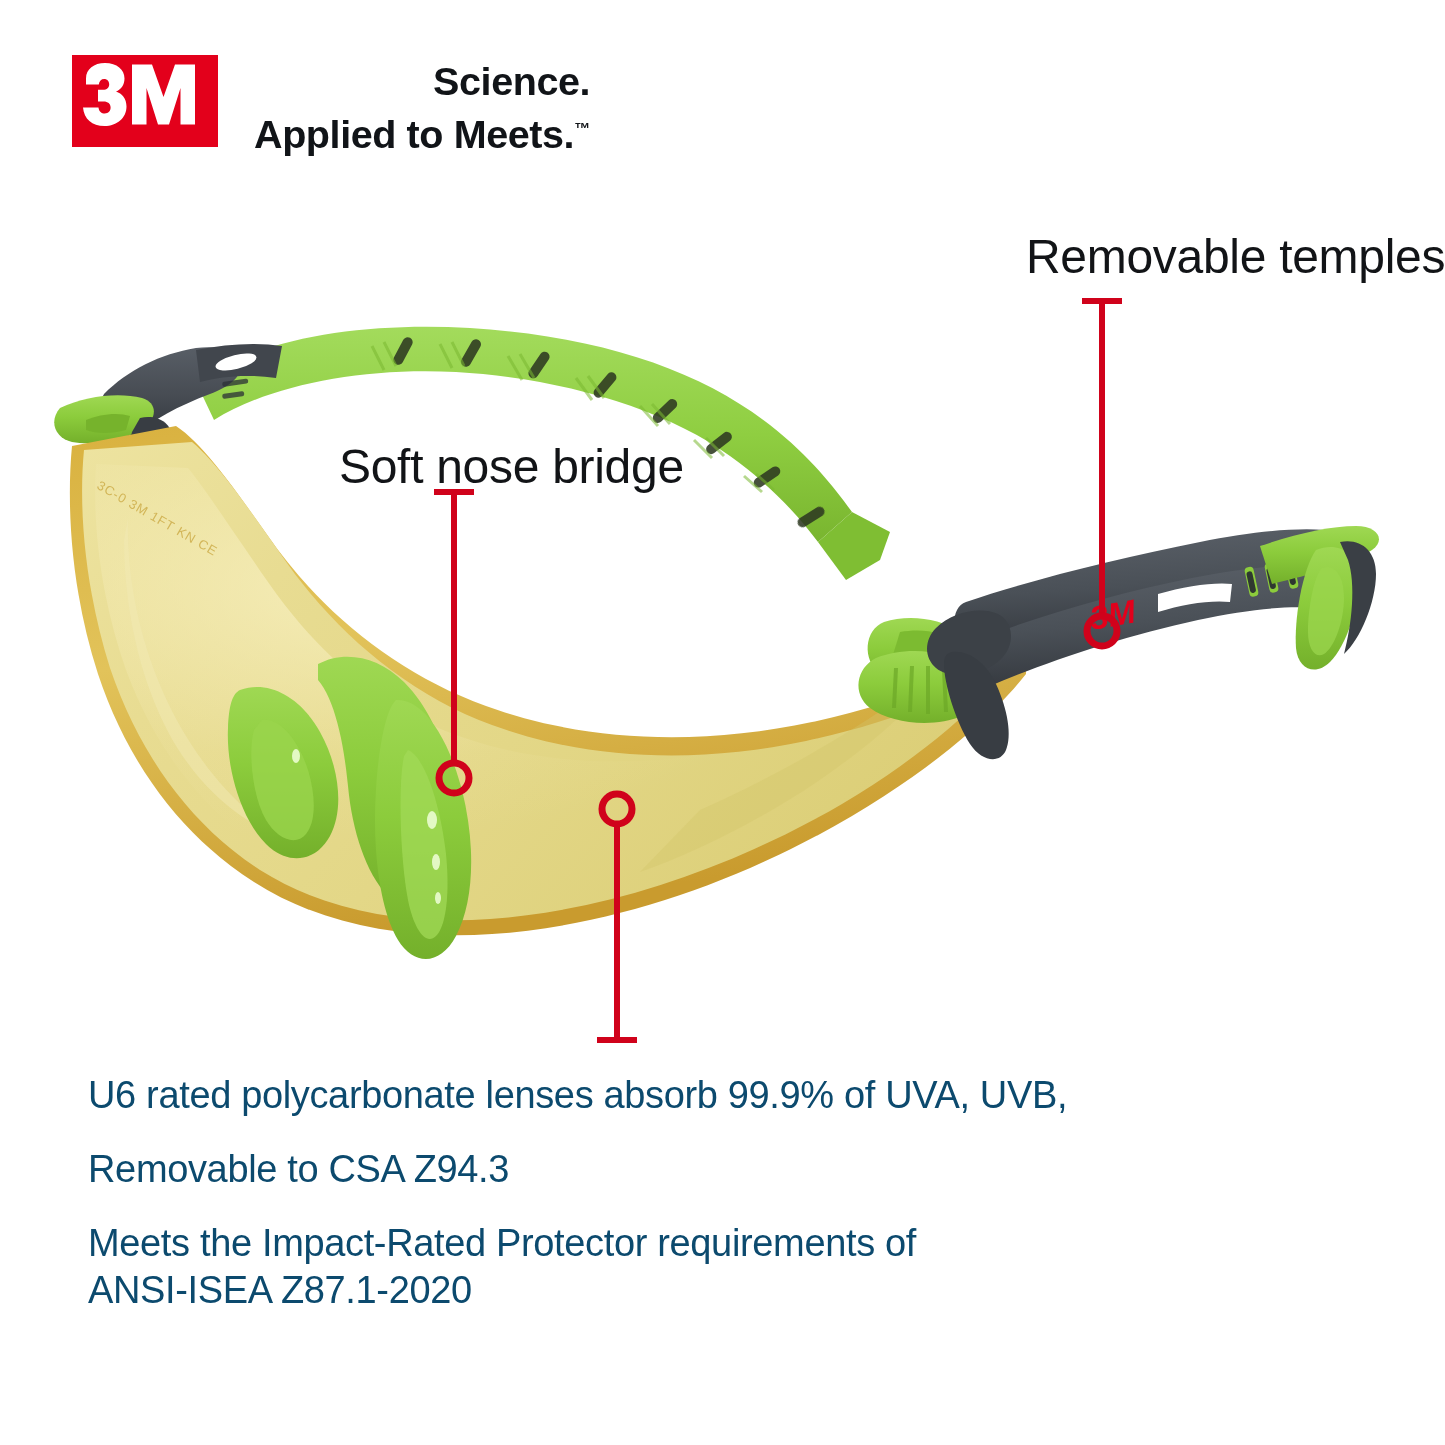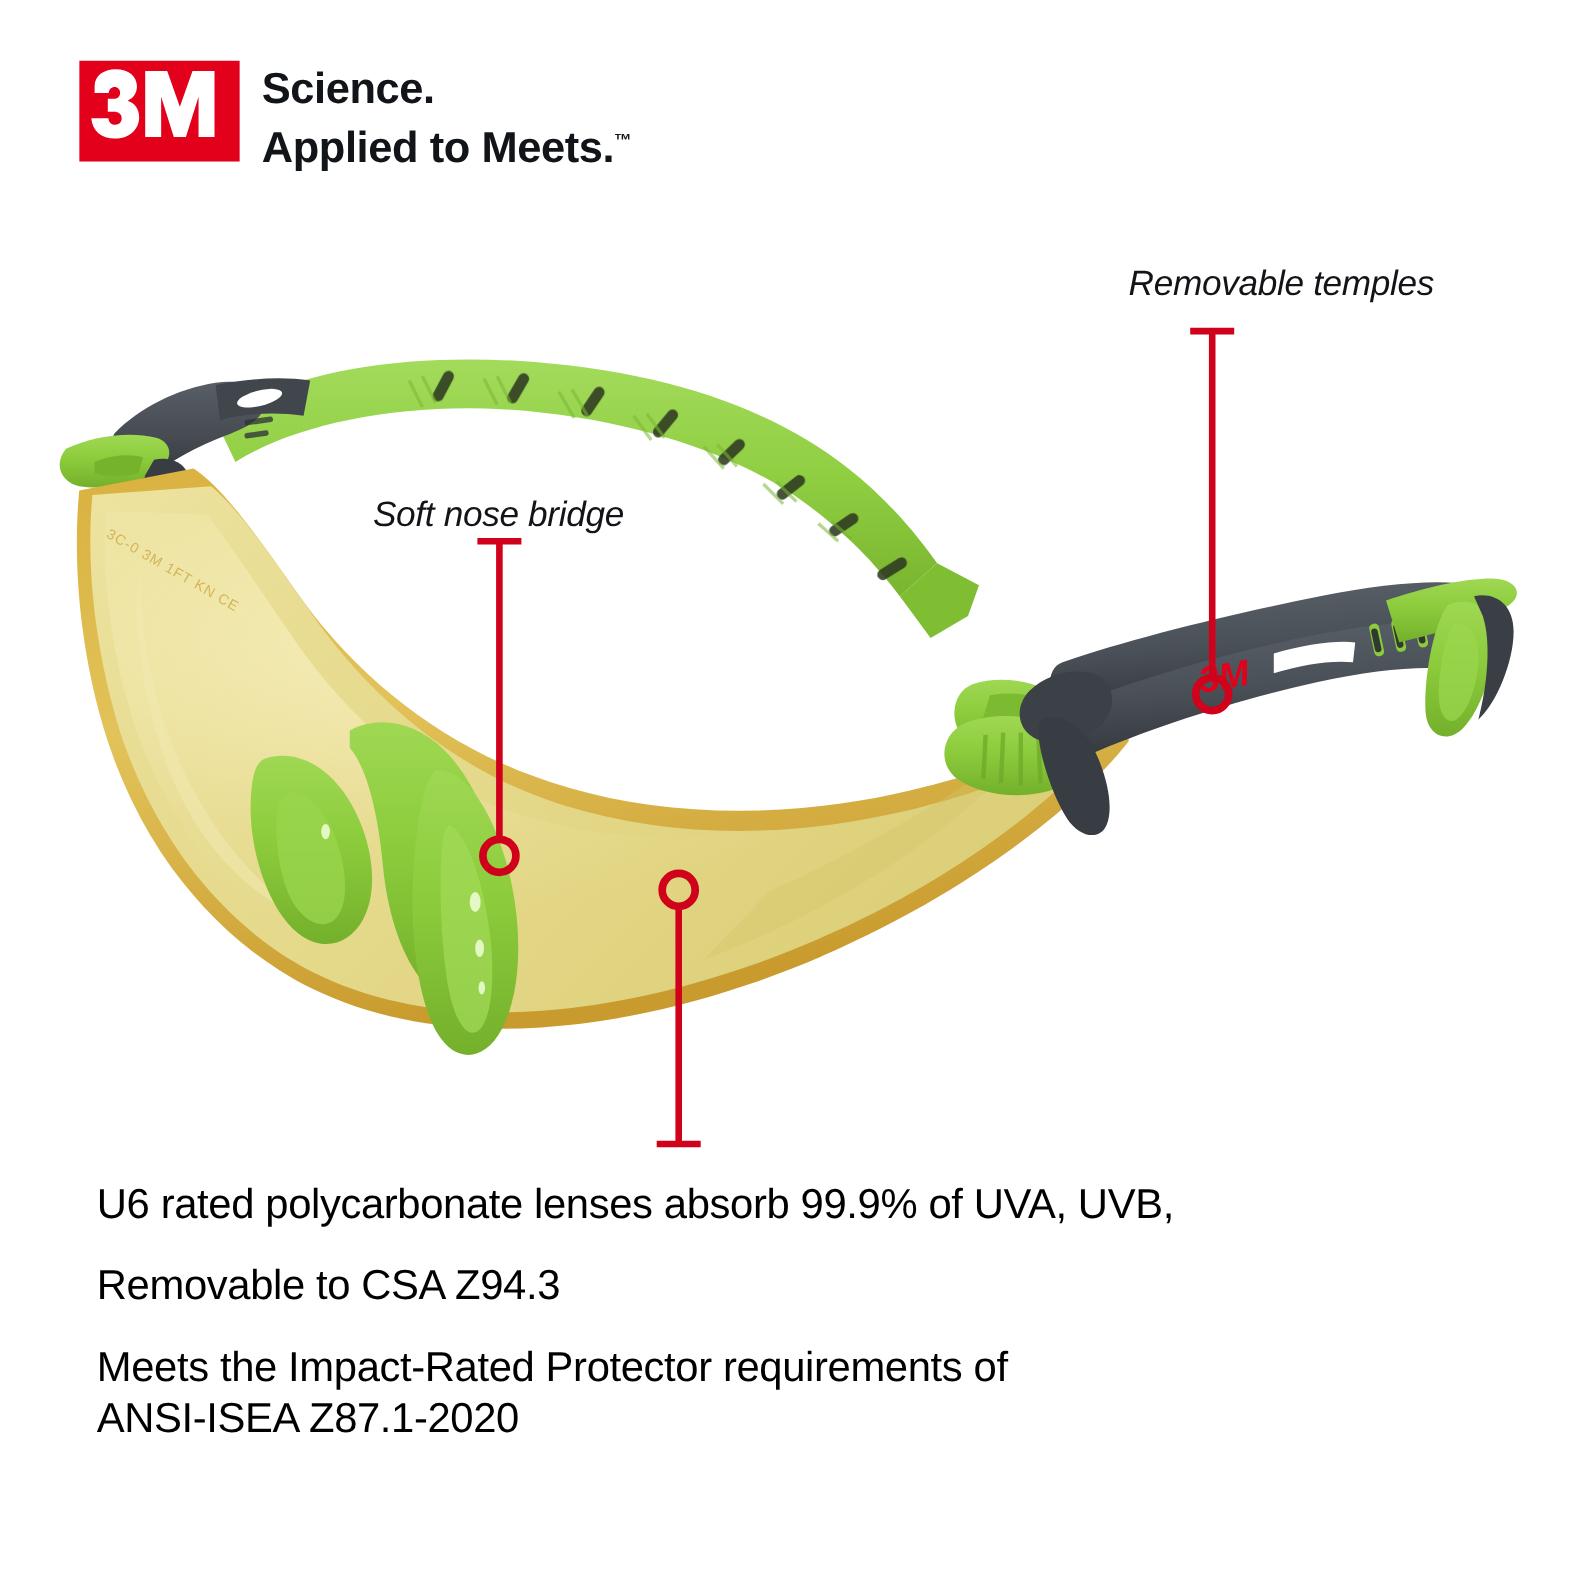--- a/index.html
+++ b/index.html
@@ -19,21 +19,22 @@
     background: #ffffff;
   }
 
   
   #brand-header {
     position: absolute;
     left: 72px;
     top: 55px;
     display: flex;
     align-items: flex-start;
-    gap: 20px;
+    gap: 36px;
+    text-align: right;
   }
   #brand-logo {
     display: block;
     width: 146px;
     height: 92px;
   }
   #brand-tagline {
     font-size: 39.5px;
     line-height: 48px;
     font-weight: bold;
@@ -56,26 +57,25 @@
     left: 0;
     top: 250px;
     width: 1445px;
     height: 800px;
   }
   #product-svg { display: block; width: 1445px; height: 800px; }
 
   
   .callout-label {
     position: absolute;
-    font-size: 32px;
+    font-size: 48px;
     line-height: 46px;
     color: #121417;
     white-space: nowrap;
     letter-spacing: -0.3px;
-    font-style: italic;
   }
   #callout-temples-label { left: 1026px; top: 234px; }
   #callout-bridge-label  { left: 339px;  top: 444px; }
 
   #callout-layer {
     position: absolute;
     left: 0; top: 0;
     width: 1445px; height: 1445px;
     pointer-events: none;
   }
@@ -83,21 +83,21 @@
   
   #spec-list {
     position: absolute;
     left: 88px;
     top: 1072px;
     width: 1180px;
   }
   .spec-item {
     font-size: 38px;
     line-height: 47px;
-    color: #000000;
+    color: #0c4a6e;
     letter-spacing: -0.35px;
     margin-bottom: 27px;
   }
   .spec-item:last-child { margin-bottom: 0; }
   .spec-line { display: block; }
 </style>
 </head>
 <body>
 
 <div id="page">

